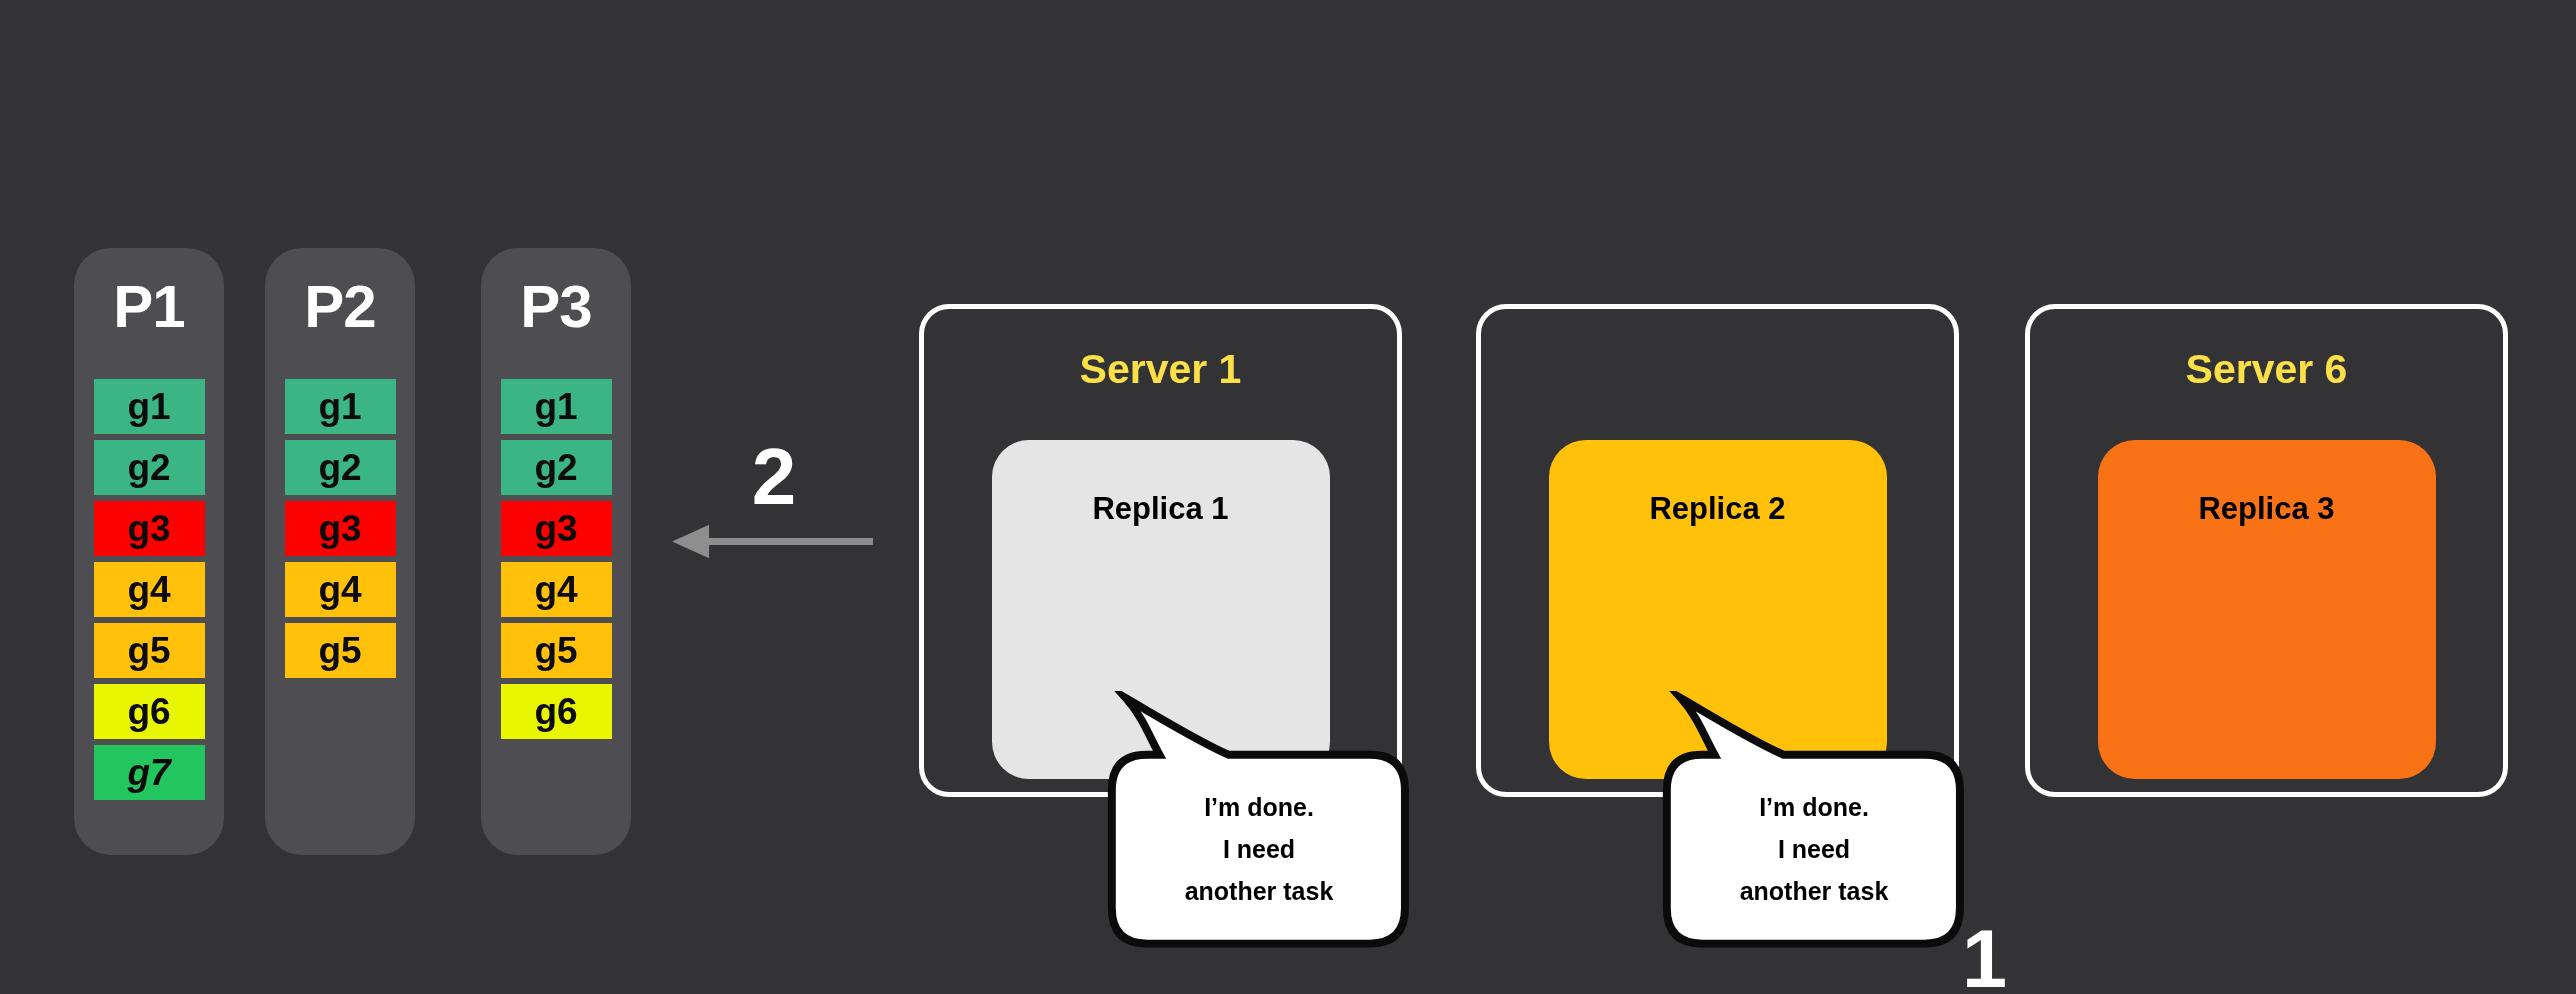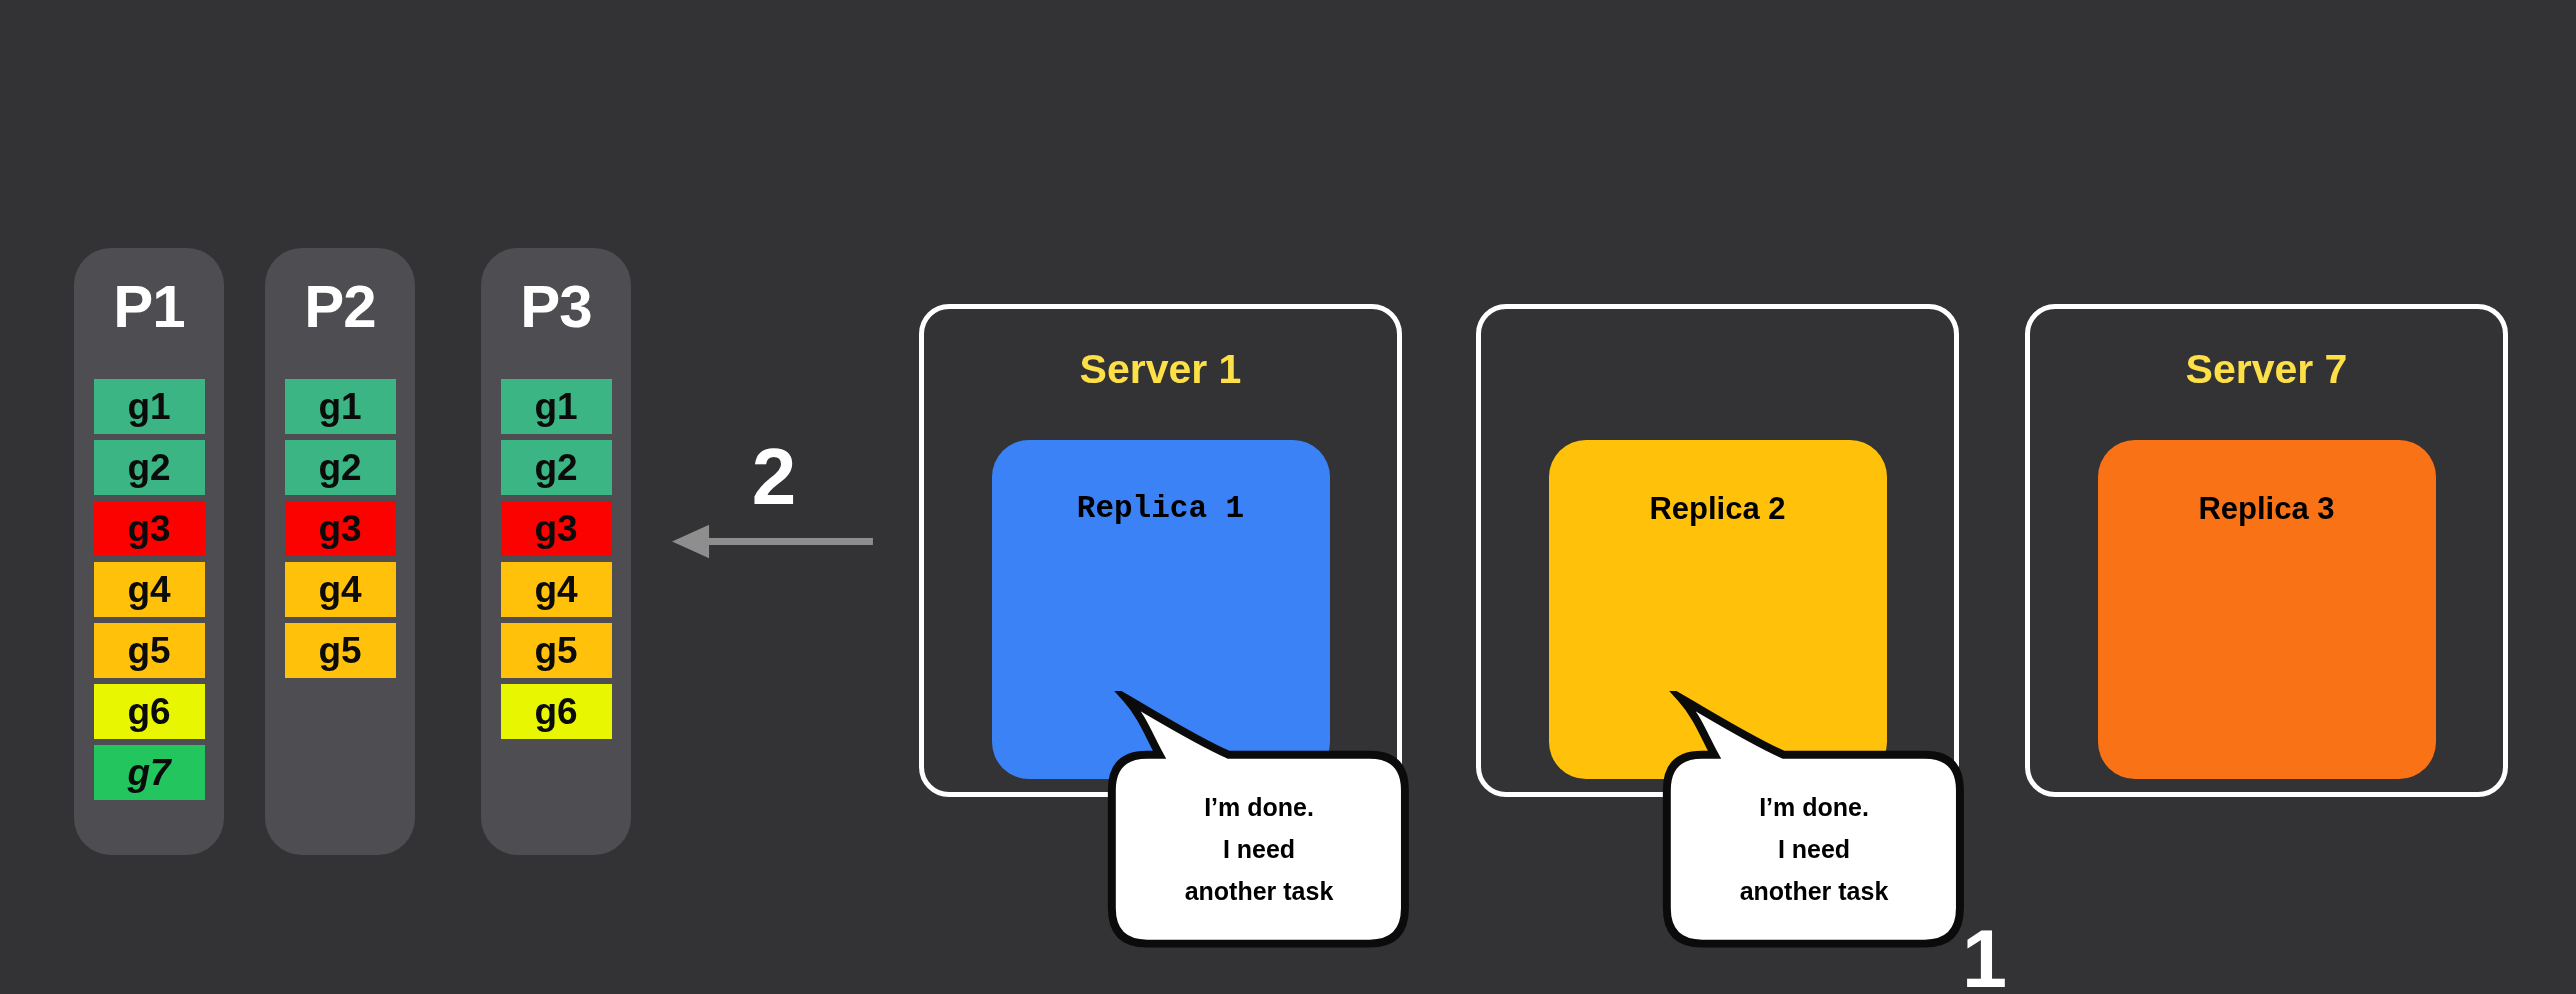--- a/index.html
+++ b/index.html
@@ -163,33 +163,33 @@
   <div class="step-num" id="step2-num" style="color: rgb(255, 255, 255);">2</div>
   <svg class="arrow-svg" width="201" height="37" viewBox="0 0 228 42">
     <g style="fill: rgb(142, 142, 142);">
       <polygon points="0,21 42,2 42,40"></polygon>
       <rect x="38" y="17" width="190" height="8"></rect>
     </g>
   </svg>
 
   <div class="server" style="left: 919px; border-color: rgb(255, 255, 255);">
     <div class="server-title">Server 1</div>
-    <div class="replica" style="background-color: #3b82f6; font-family: Liberation Mono, monospace;">
+    <div class="replica" style="background-color: #e5e5e5;">
       <div class="replica-title">Replica 1</div>
     </div>
   </div>
 
   <div class="server" style="left: 1476px; border-color: rgb(255, 255, 255);">
     <div class="replica" style="background-color: rgb(255, 193, 10);">
       <div class="replica-title">Replica 2</div>
     </div>
   </div>
 
   <div class="server" style="left: 2025px; border-color: rgb(255, 255, 255);">
-    <div class="server-title">Server 7</div>
+    <div class="server-title">Server 6</div>
     <div class="replica" style="background-color: #f97316;">
       <div class="replica-title">Replica 3</div>
     </div>
   </div>
 
   <svg class="bubble-svg" style="left:1103px" width="309" height="258" viewBox="0 0 350 292">
     <path class="bubble-path" d="M 64 72
              C 52 50, 44 28, 26 8
              C 64 30, 106 56, 142 72
              H 302 Q 342 72, 342 112

